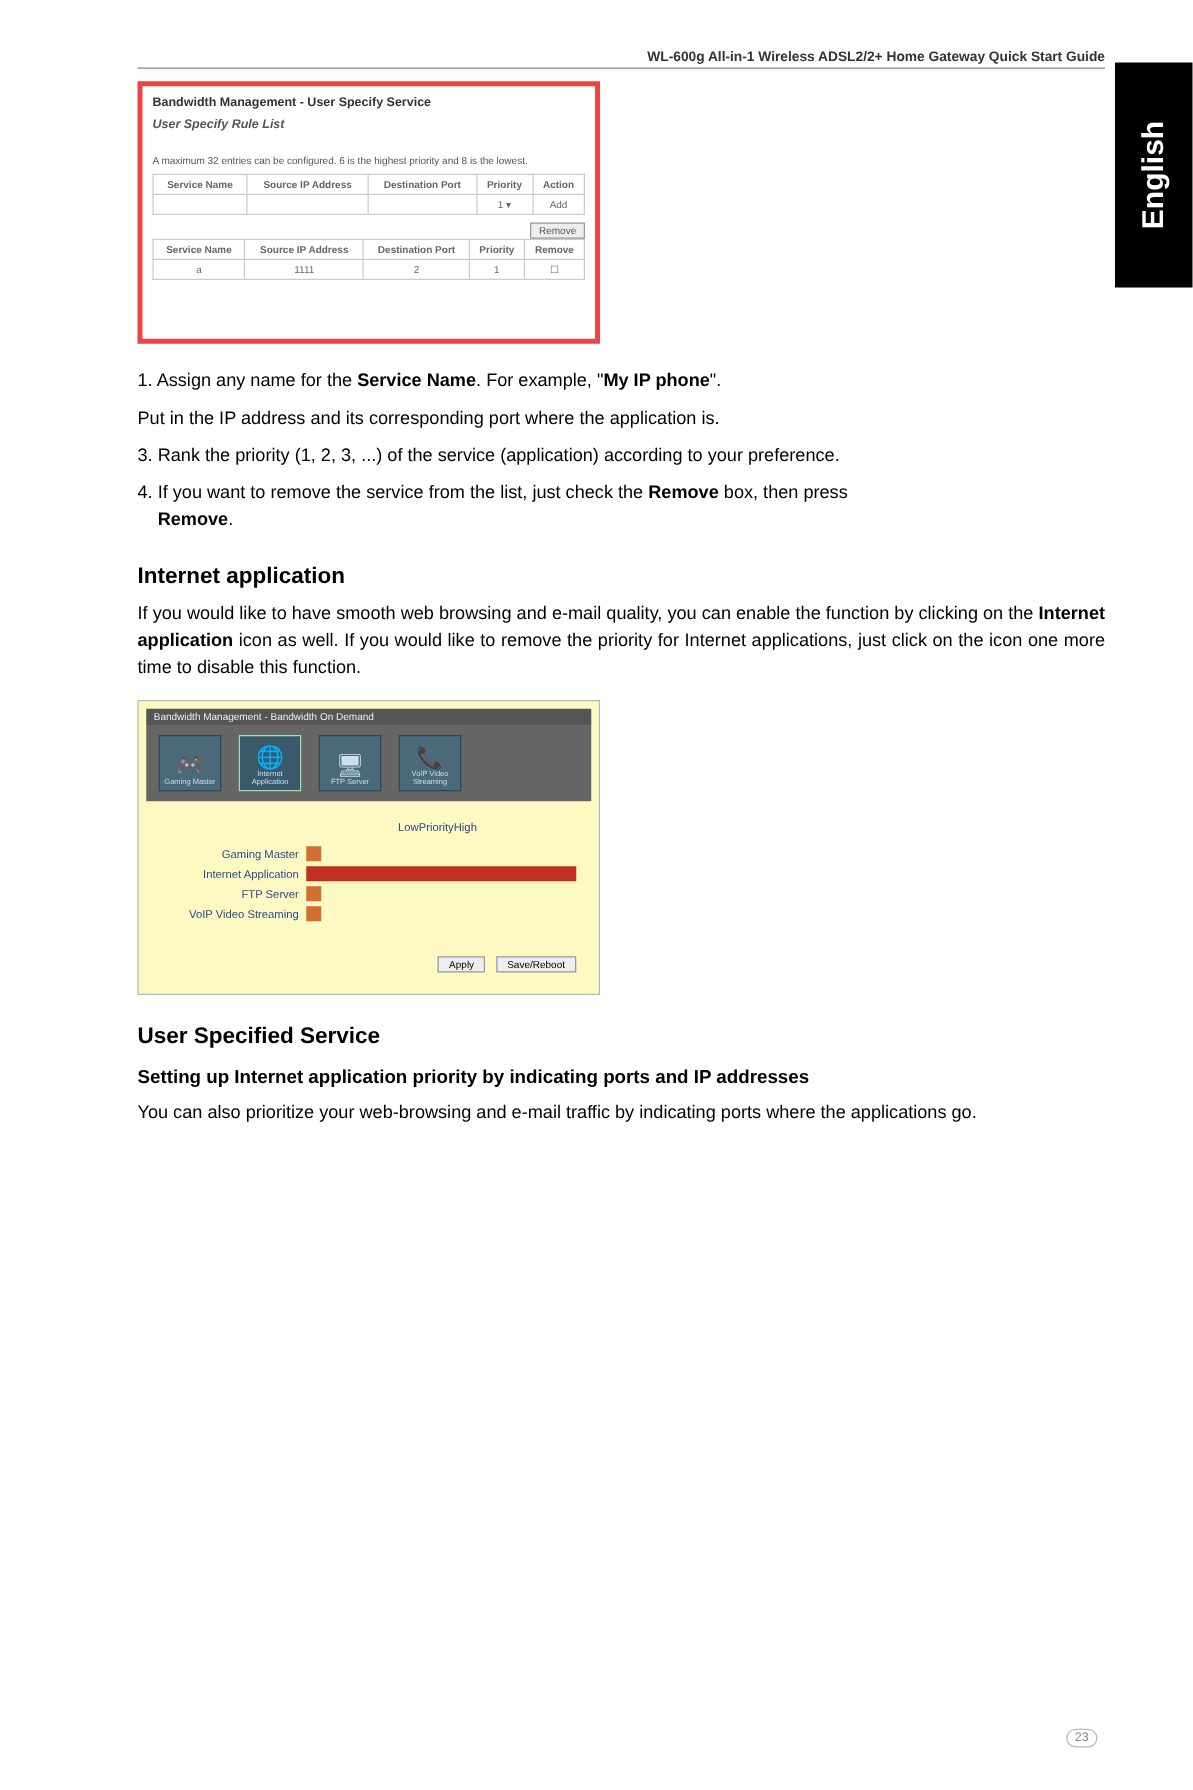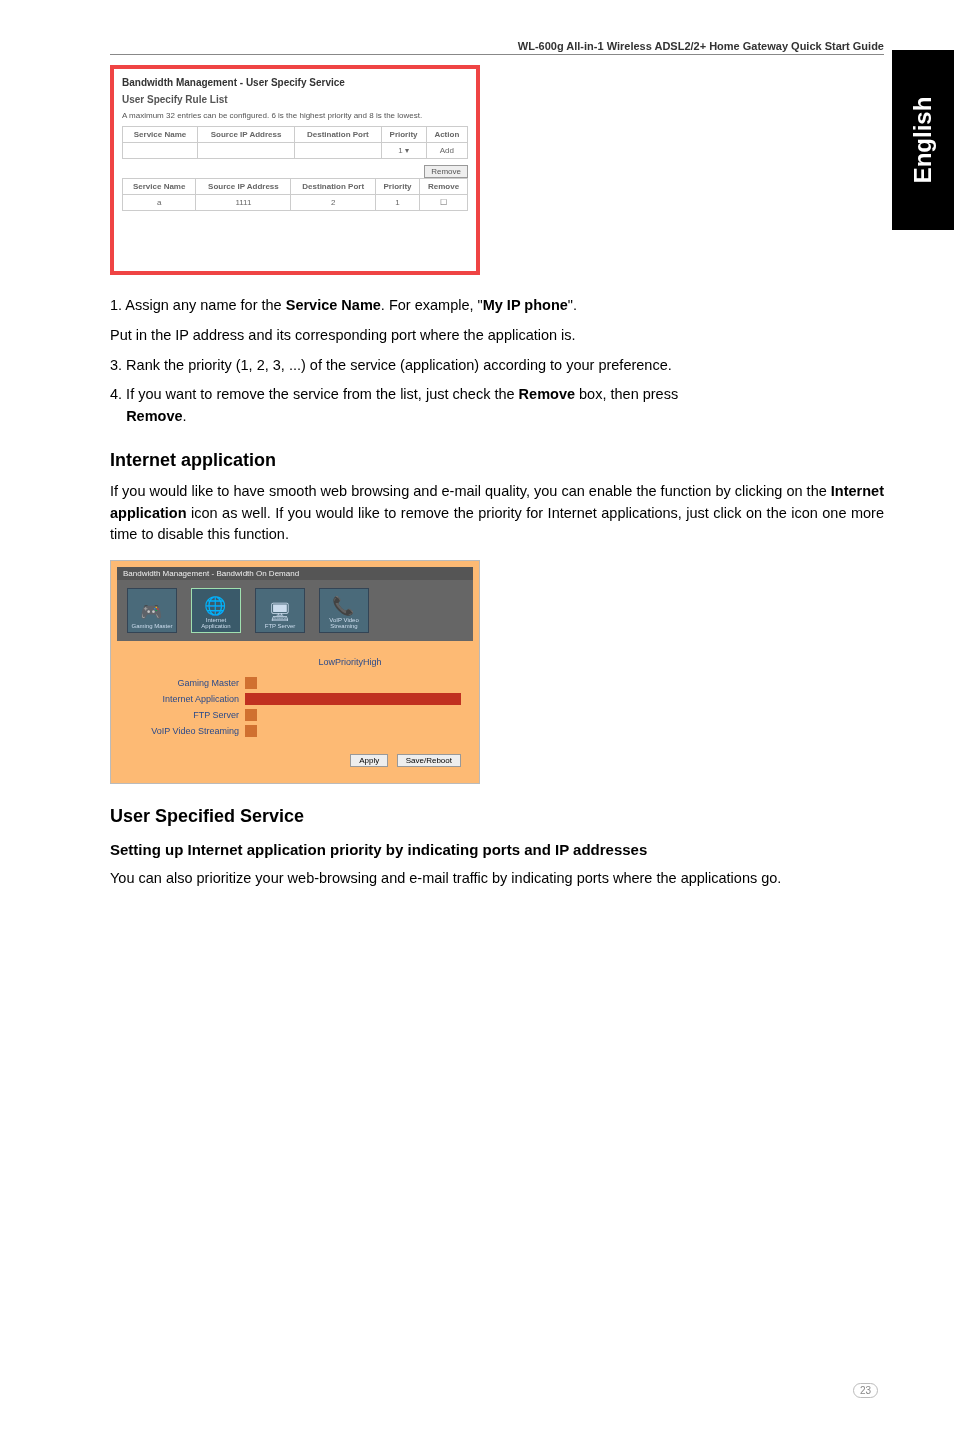--- a/index.html
+++ b/index.html
@@ -61,21 +61,22 @@
   .screenshot1 .title {
     font-weight: bold;
     font-size: 10px;
     color: #333;
     margin-bottom: 6px;
   }
   .screenshot1 .sub {
     font-weight: bold;
     font-size: 10px;
     color: #555;
-    margin-bottom: 6px;
+    margin-bottom: 19px;
+    font-style: italic;
   }
   .screenshot1 .desc {
     font-size: 8px;
     margin-bottom: 6px;
   }
   .screenshot1 table {
     width: 100%;
     border-collapse: collapse;
     font-size: 8px;
   }
@@ -124,21 +125,21 @@
     font-weight: bold;
     margin-top: 14px;
     margin-bottom: 10px;
   }
   .screenshot2 {
     width: 370px;
     border: 1px solid #bbb;
     margin: 14px 0 10px 0;
     padding: 6px;
     box-sizing: border-box;
-    background: #fdba74;
+    background: #fef9c3;
   }
   .ss2-top {
     background: #666;
     padding: 8px 10px;
     display: flex;
     gap: 14px;
   }
   .ss2-top-title {
     font-size: 8px;
     color: #eee;
@@ -199,21 +200,21 @@
     height: 12px;
     flex: 1;
   }
   .ss2-bar .fill {
     height: 100%;
   }
   .ss2-bar .fill.red { background: #c03020; }
   .ss2-bar .fill.short { width: 12px; background: #d07030; }
   .ss2-foot {
     text-align: right;
-    margin-top: 12px;
+    margin-top: 24px;
   }
   .ss2-foot .b {
     display: inline-block;
     border: 1px solid #999;
     background: #eee;
     font-size: 8px;
     padding: 1px 8px;
     margin-left: 4px;
   }
   .page-number {

